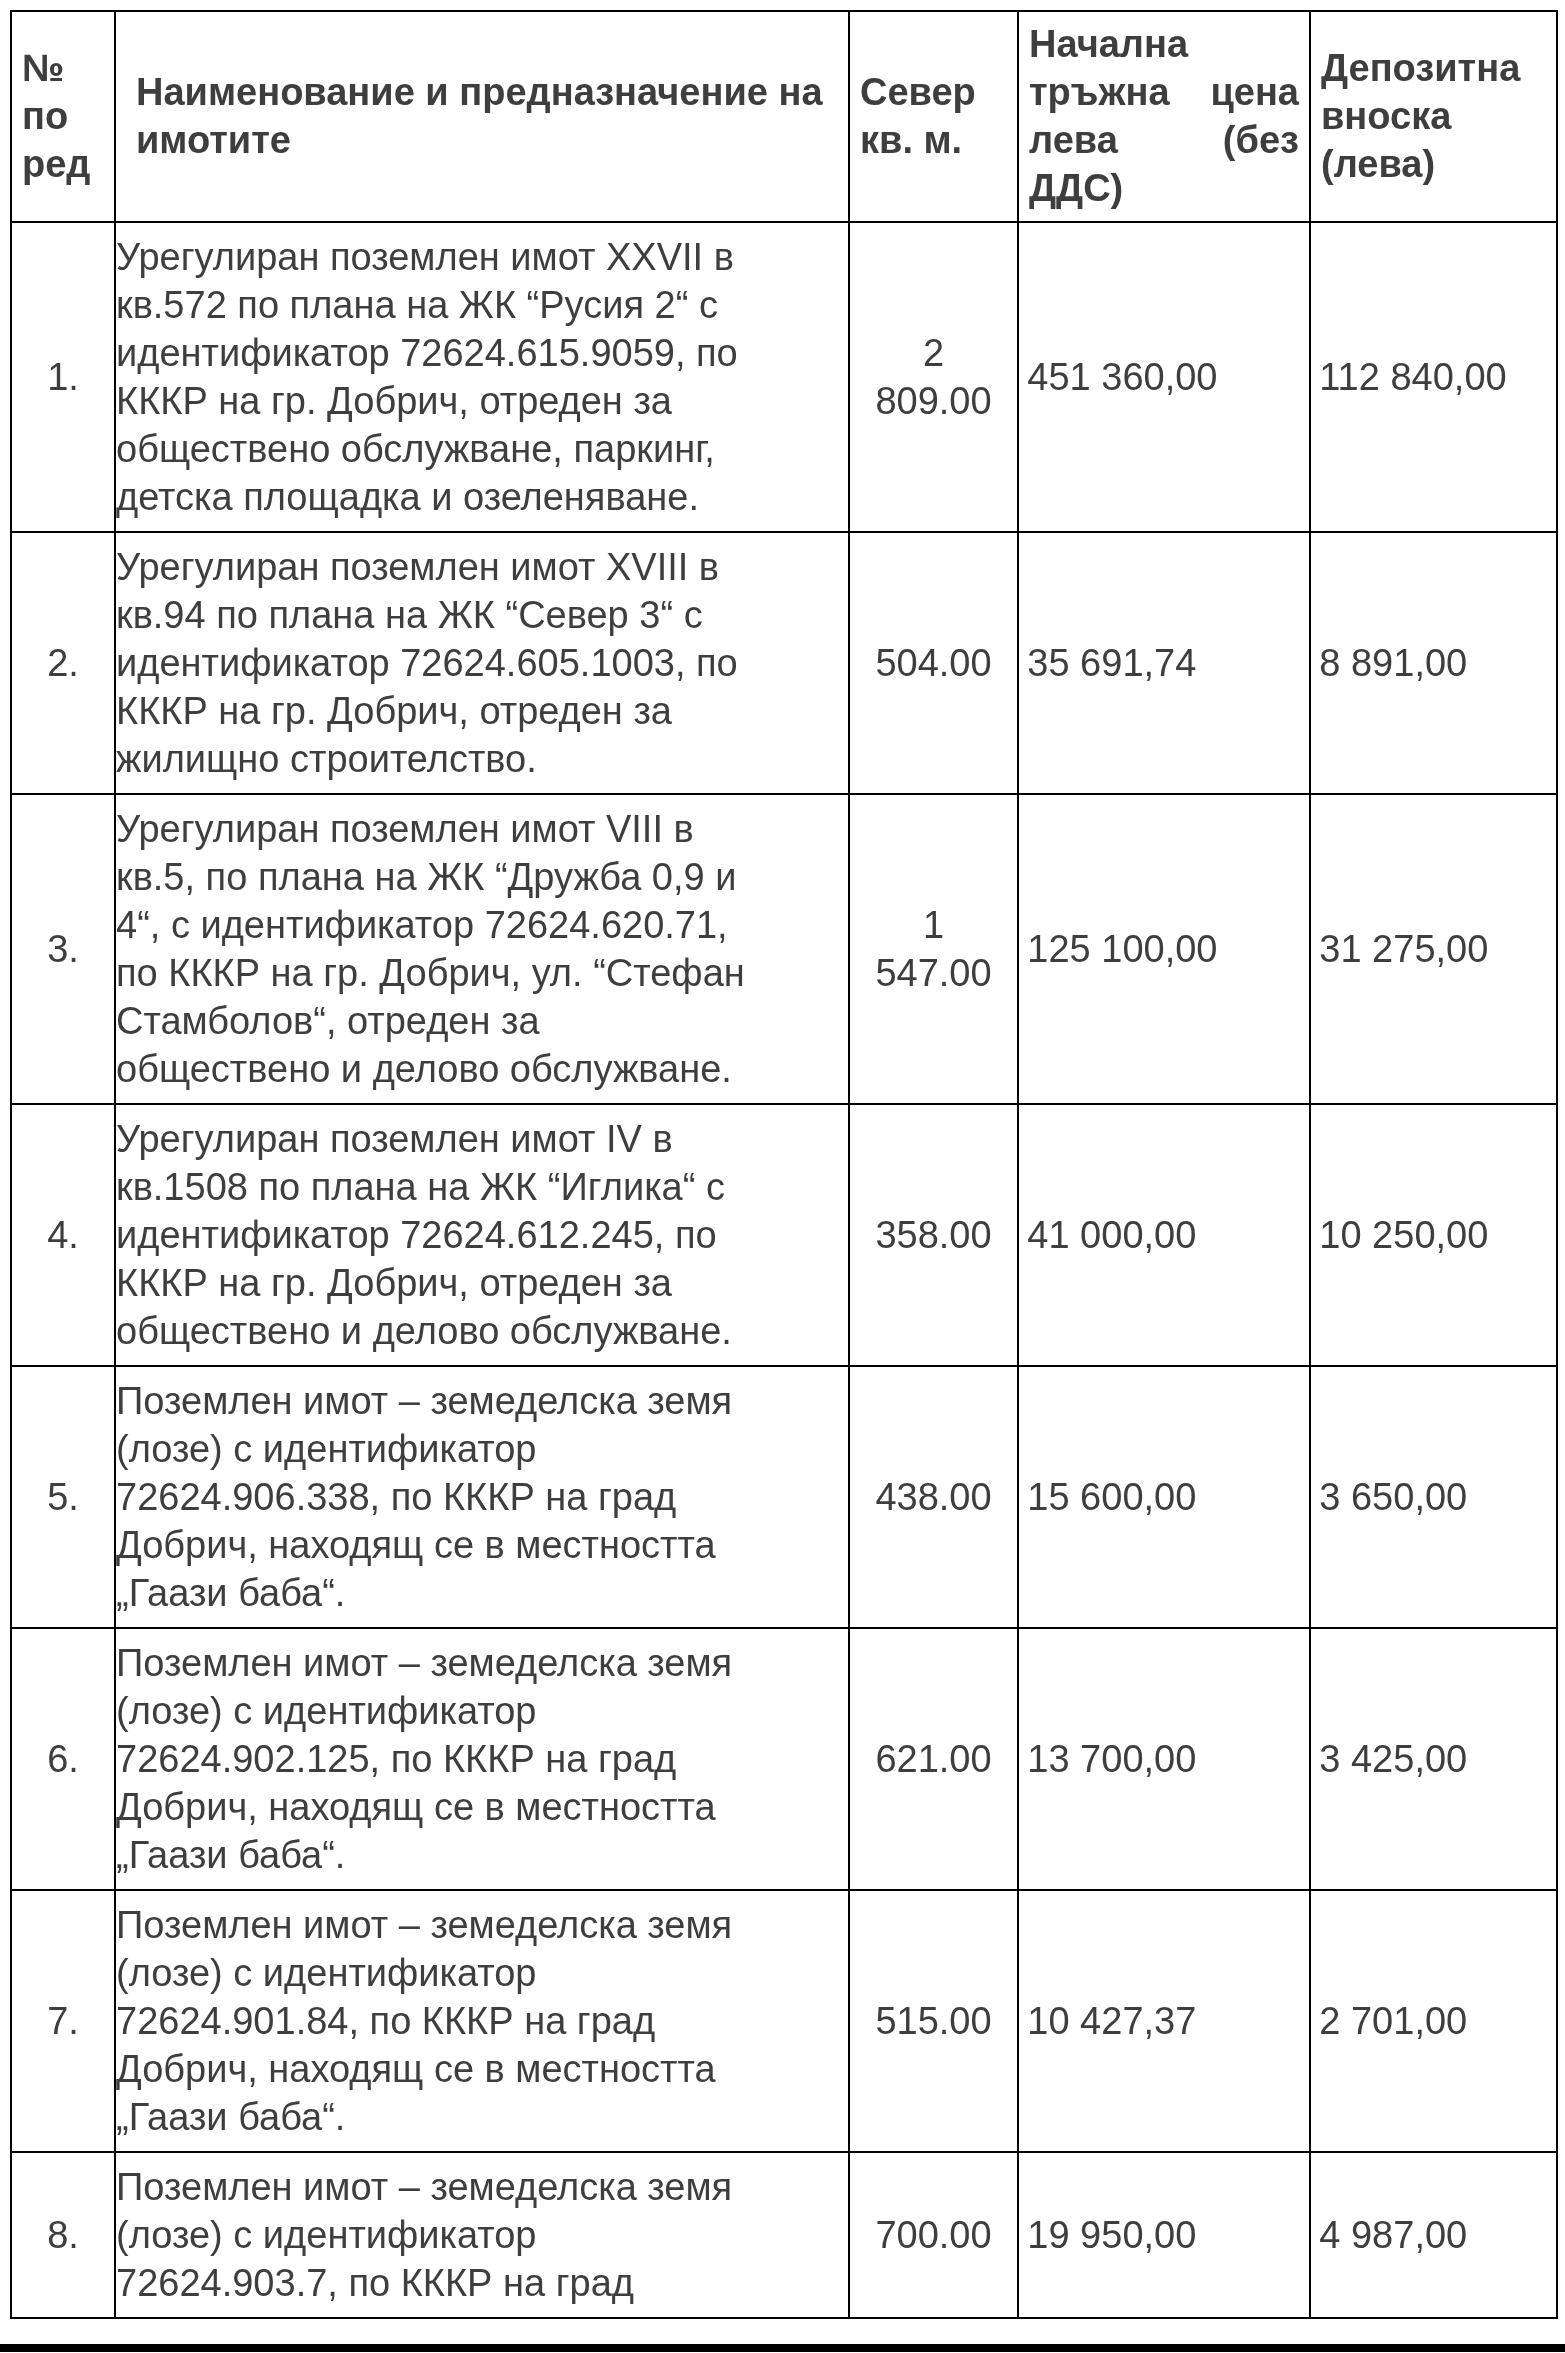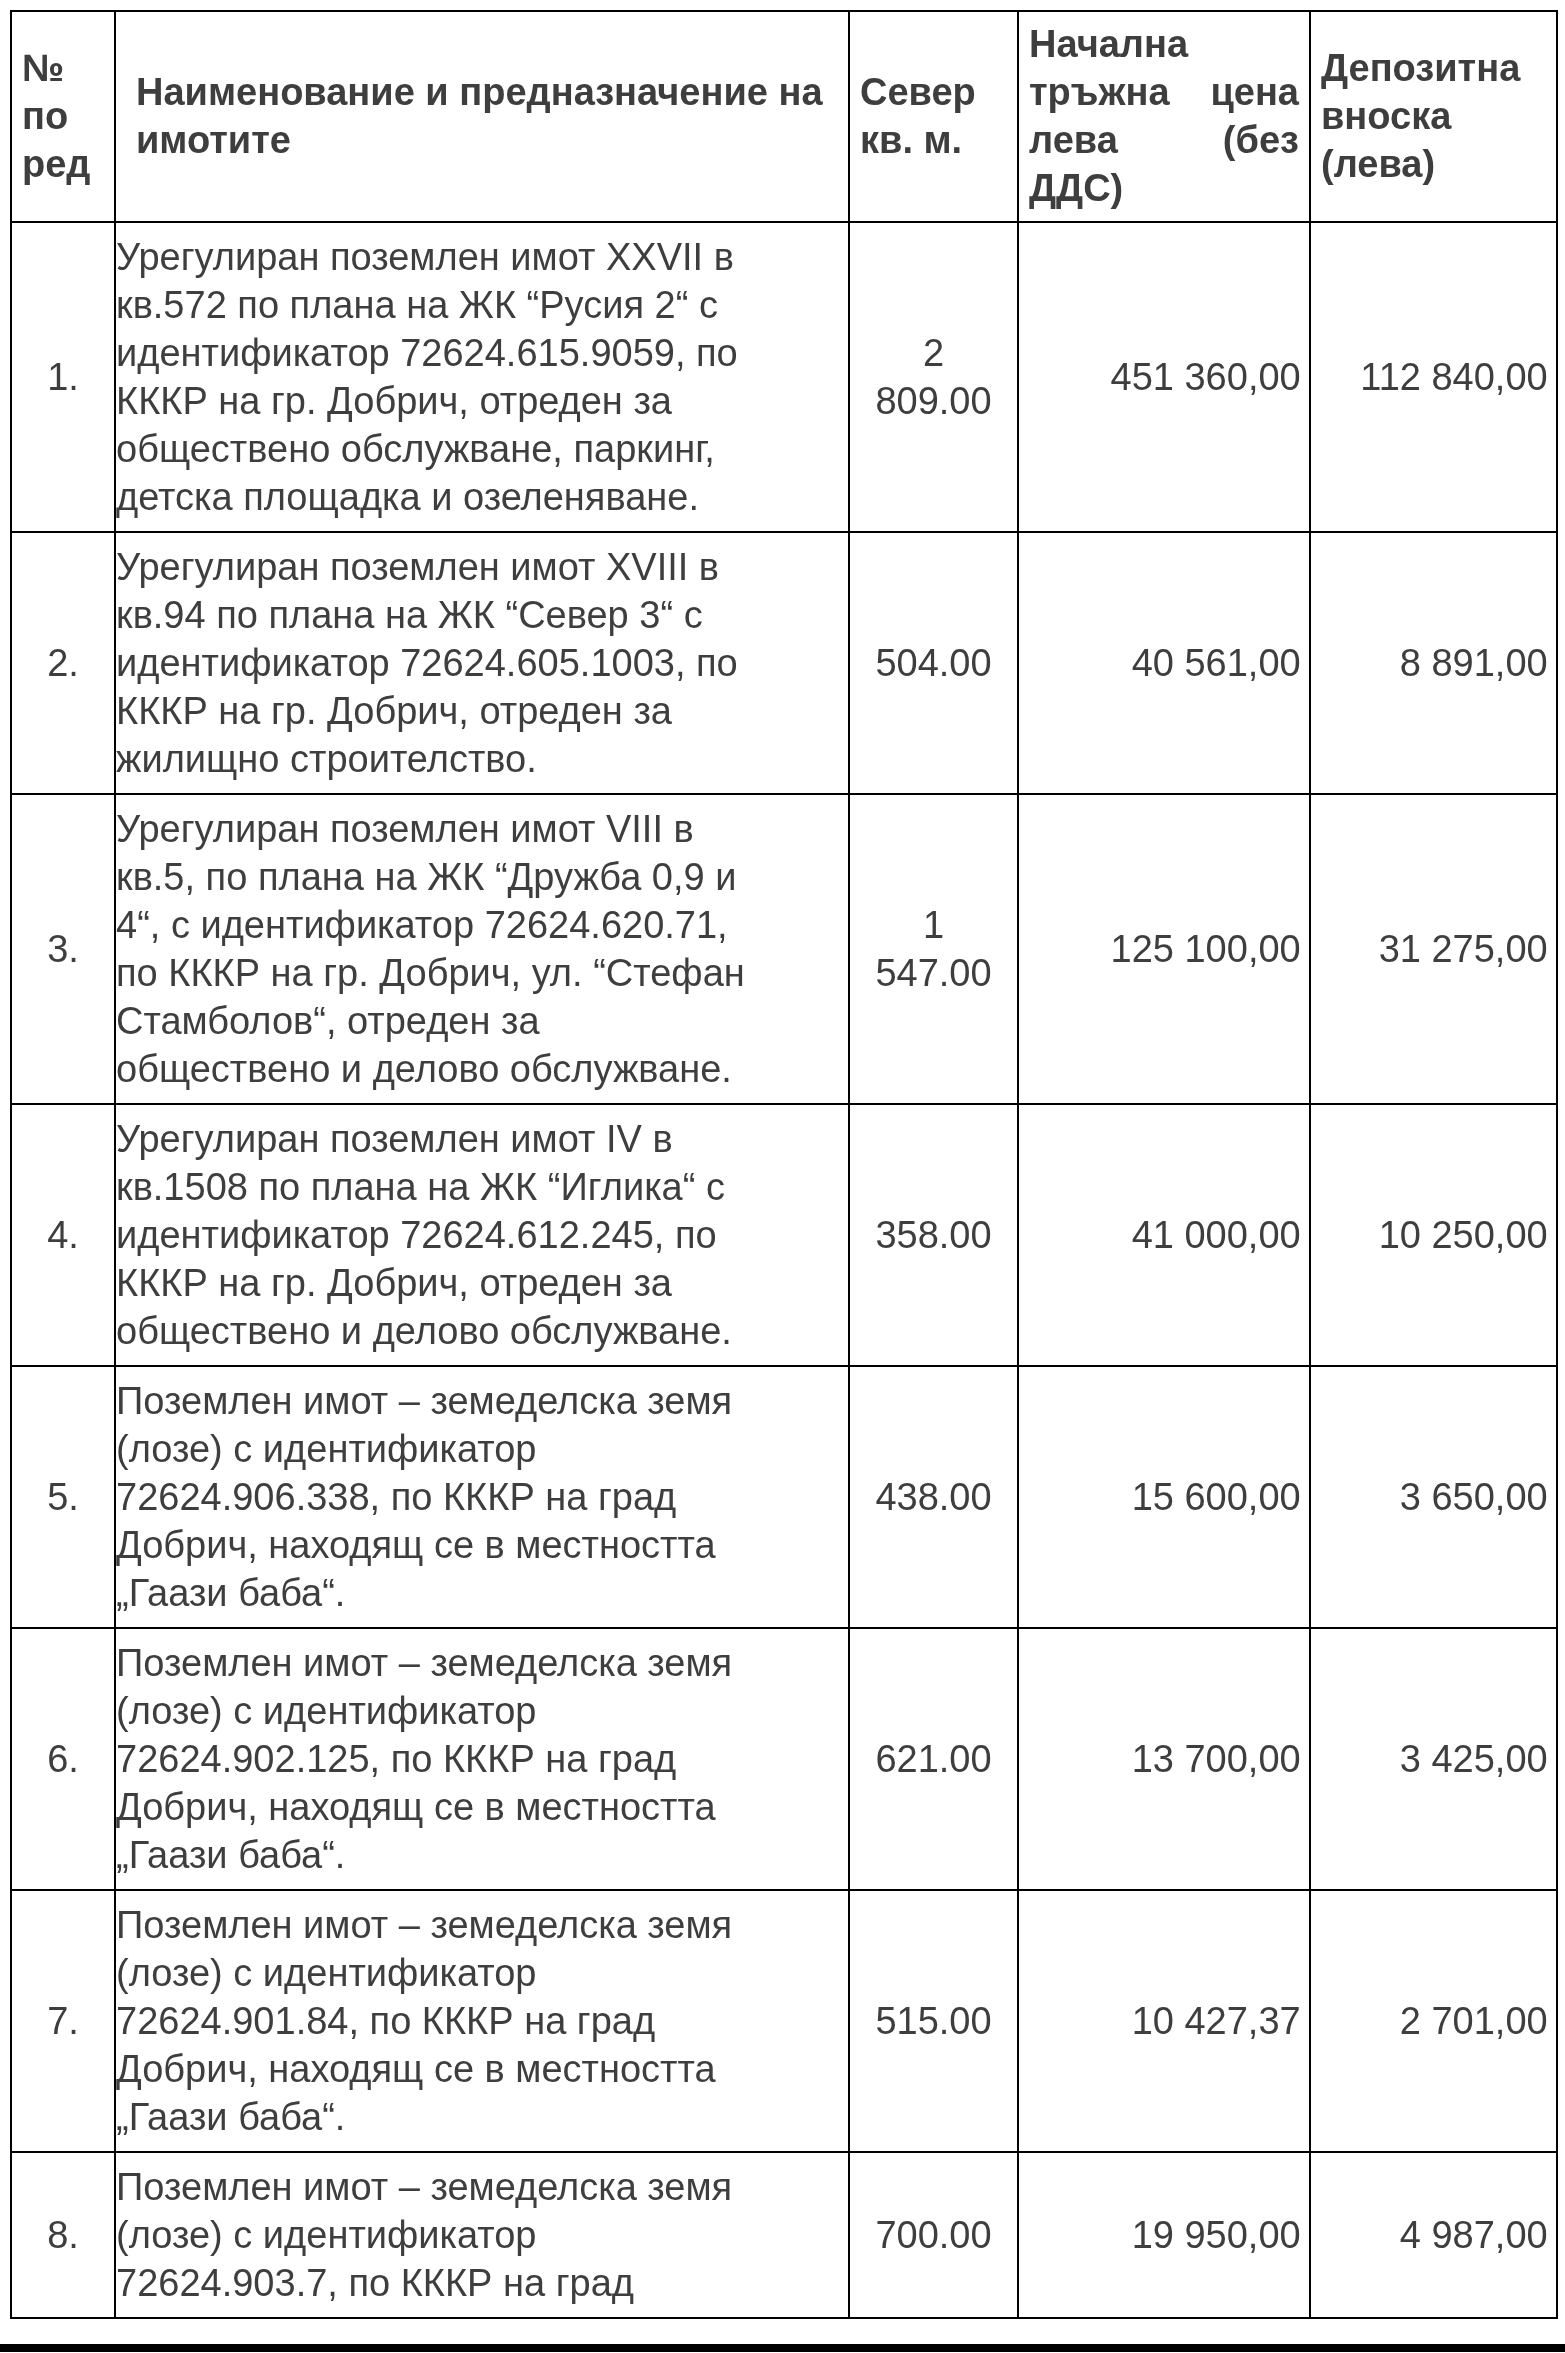--- a/index.html
+++ b/index.html
@@ -47,21 +47,21 @@
   td.num { text-align: center; }
   td.name {
     text-align: left;
     padding: 10px 0;
     white-space: pre-line;
   }
   td.area {
     text-align: center;
     white-space: pre-line;
   }
-  td.price, td.deposit { text-align: right; }
+  td.price, td.deposit { text-align: left; }
   .bottom-cut {
     position: absolute;
     left: 0;
     bottom: 0;
     width: 1565px;
     height: 8.3px;
     background: #000000;
   }
 </style>
 </head>
@@ -100,21 +100,21 @@
         <td class="deposit">112 840,00</td>
       </tr>
       <tr>
         <td class="num">2.</td>
         <td class="name">Урегулиран поземлен имот XVIII в
 кв.94 по плана на ЖК “Север 3“ с
 идентификатор 72624.605.1003, по
 КККР на гр. Добрич, отреден за
 жилищно строителство.</td>
         <td class="area">504.00</td>
-        <td class="price">40 561,00</td>
+        <td class="price">35 691,74</td>
         <td class="deposit">8 891,00</td>
       </tr>
       <tr>
         <td class="num">3.</td>
         <td class="name">Урегулиран поземлен имот VIII в
 кв.5, по плана на ЖК “Дружба 0,9 и
 4“, с идентификатор 72624.620.71,
 по КККР на гр. Добрич, ул. “Стефан
 Стамболов“, отреден за
 обществено и делово обслужване.</td>

